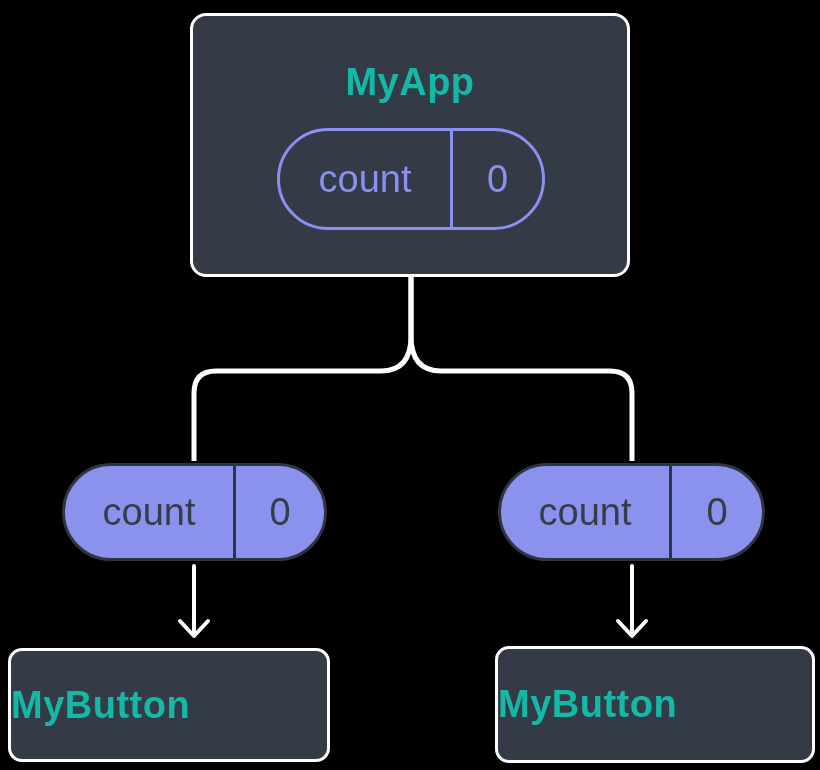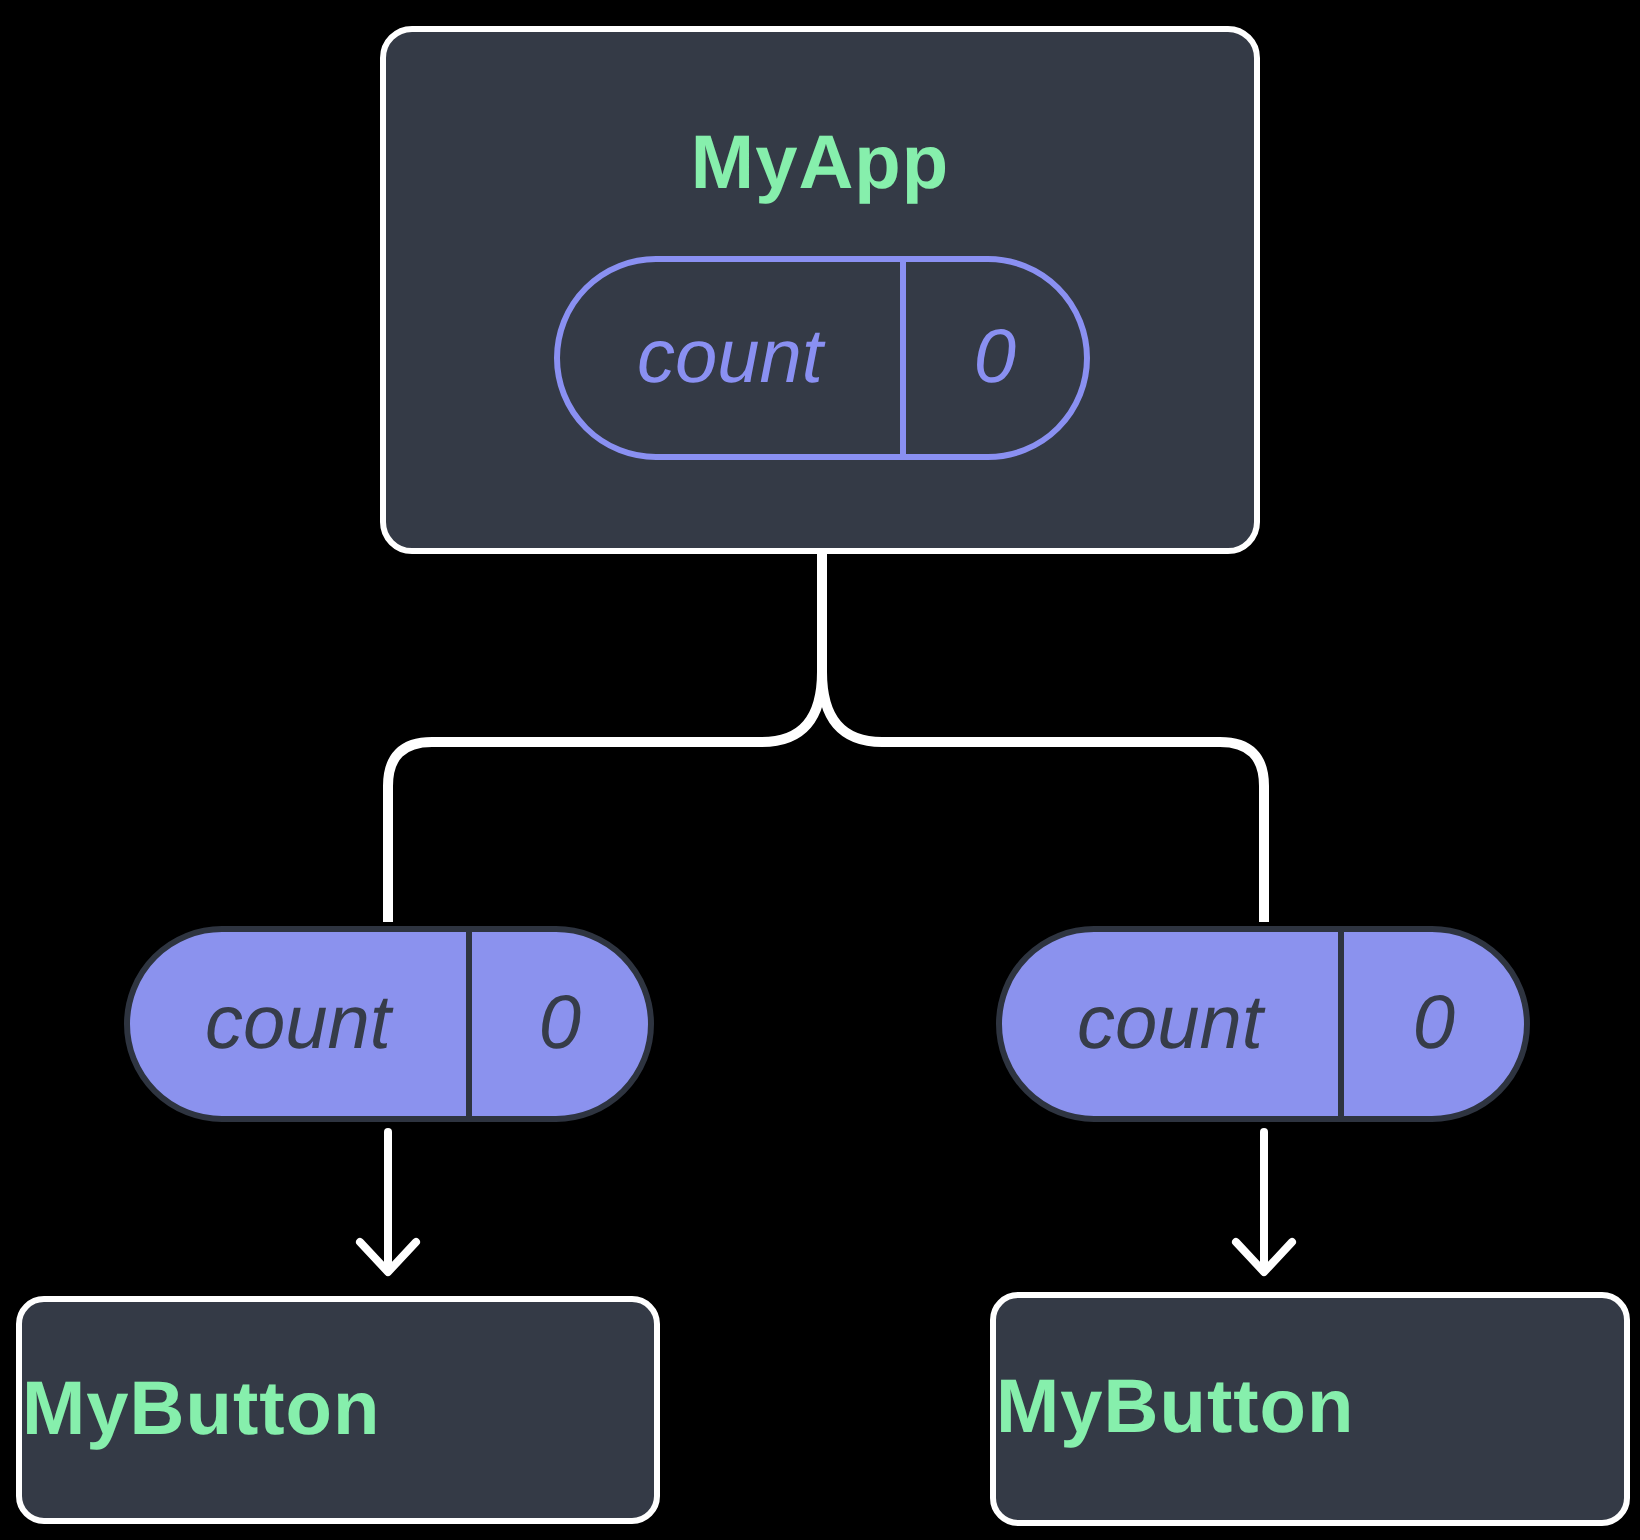--- a/index.html
+++ b/index.html
@@ -26,40 +26,39 @@
     box-sizing: border-box;
     background: #343A46;
     border: 3px solid #FFFFFF;
   }
   .root-node {
     left: 190px; top: 13px;
     width: 440px; height: 264px;
     border-radius: 16px;
   }
   .node-title {
-    color: #86efac;
+    color: #14b8a6;
     font-size: 38px;
     font-weight: 700;
     letter-spacing: 0.5px;
   }
   .root-title {
     position: absolute;
     left: 0; top: 44px;
     width: 100%;
     text-align: center;
     line-height: 44px;
   }
   .pill {
     position: absolute;
     box-sizing: border-box;
     display: flex;
     align-items: stretch;
     border-radius: 60px;
     font-size: 38px;
-    font-style: italic;
   }
   .pill .cell {
     display: flex;
     align-items: center;
     justify-content: center;
   }
   .pill .cell-name {
     width: 170px;
     flex: 0 0 auto;
   }

